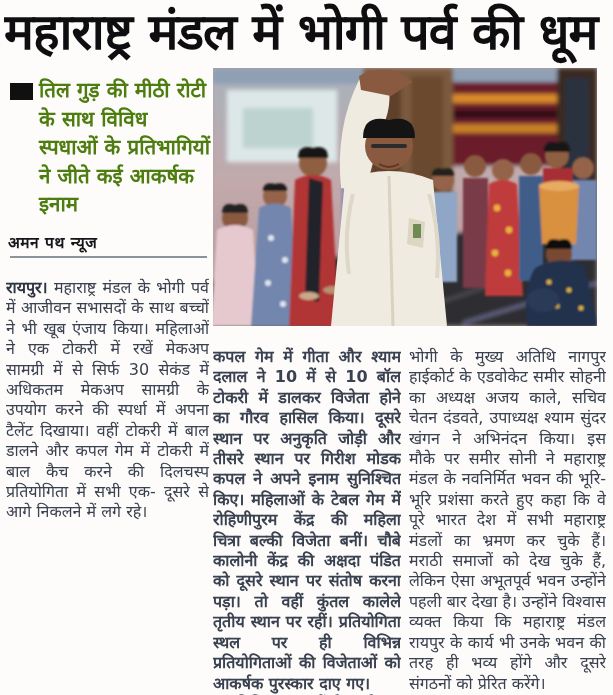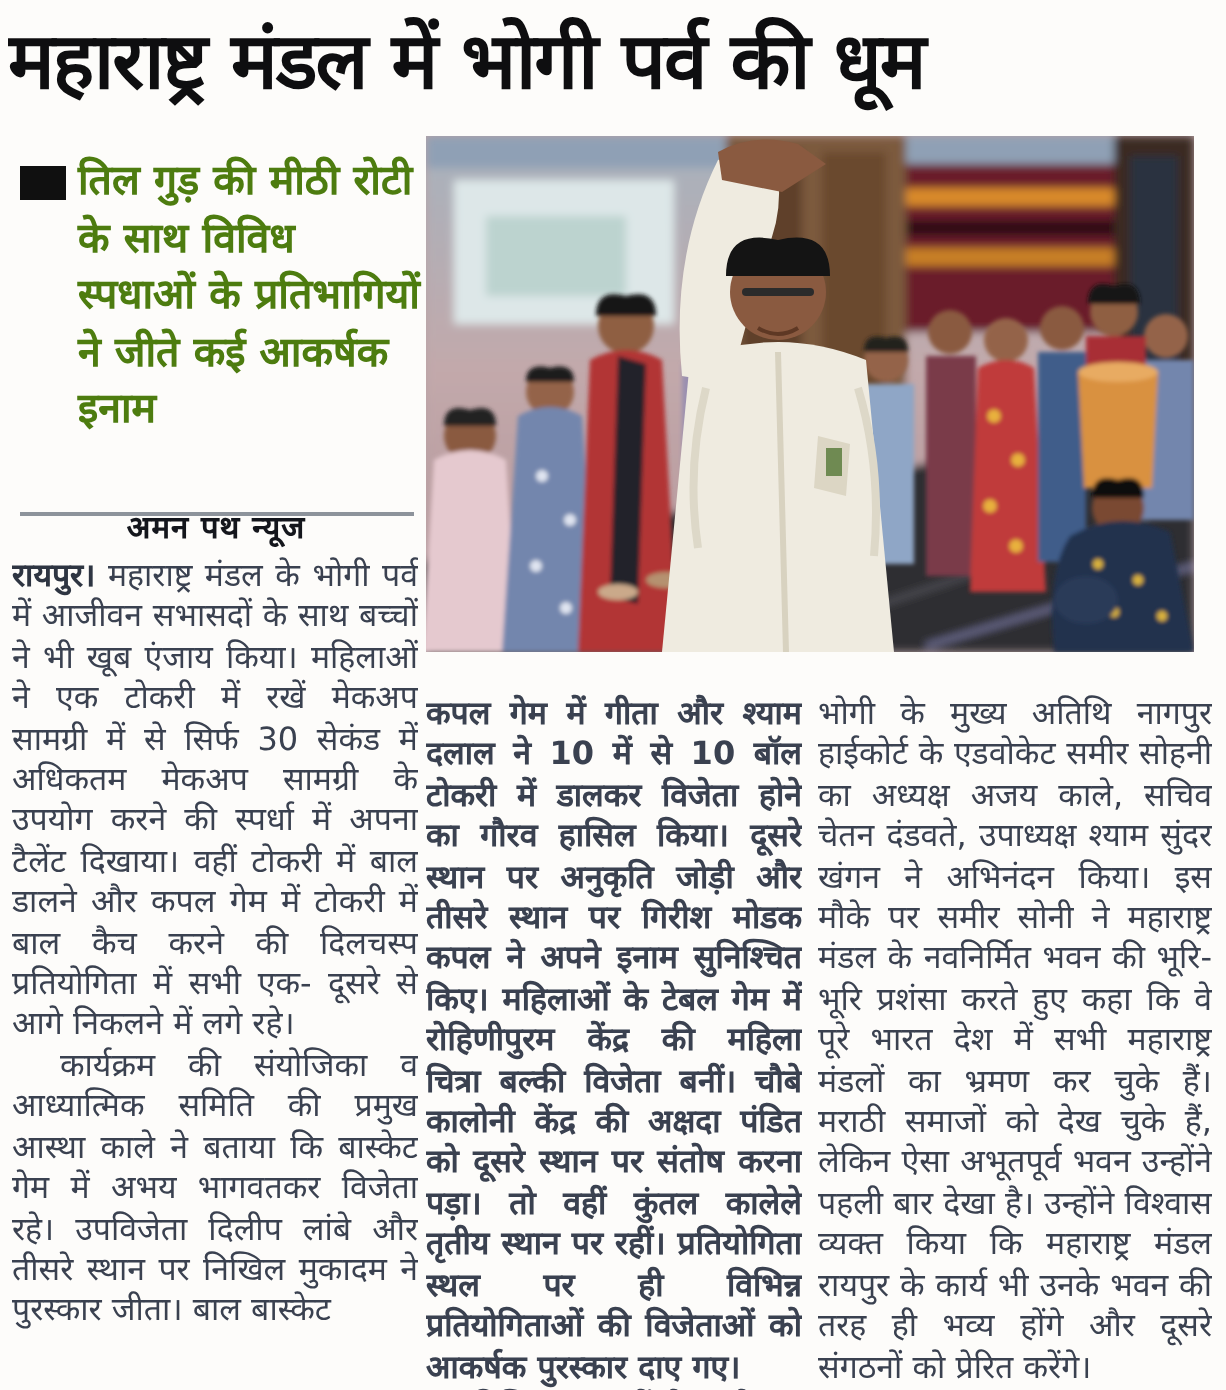--- a/index.html
+++ b/index.html
@@ -8,40 +8,40 @@
     position:relative;
     width:613px; height:695px;
     background:#fdfcfa;
     overflow:hidden;
     font-family:"DejaVu Sans", sans-serif;
   }
   .abs { position:absolute; }
 
   .headline {
     left:4px; top:2px; width:607px; height:62px;
-    font-size:39px; font-weight:700; color:#0e0e10;
+    font-size:50px; font-weight:700; color:#0e0e10;
     line-height:60px; white-space:nowrap; letter-spacing:-1px;
     overflow:hidden;
   }
 
   .lede {
     left:8px; top:76px; width:202px;
     padding-left:31px;
     font-size:20.5px; font-weight:700;
     line-height:28.5px; color:#4d7c0f;
   }
   .lede-bullet {
     left:10px; top:83px; width:23px; height:17px;
     background:#101010;
   }
 
   .byline {
     left:8px; top:231px; width:200px;
-    text-align:center; font-size:15.5px; font-weight:700;
-    color:#14161c; letter-spacing:0.5px;margin-top:21px;
+    font-size:15.5px; font-weight:700;
+    color:#14161c; letter-spacing:0.5px;
   }
   .rule {
     left:10px; top:256px; width:197px; height:2px;
     background:#8d939b;
   }
 
   .body-col {
     font-size:16px; line-height:20.4px; color:#3a4150;
     text-align:justify;
     margin-top:16px;
@@ -66,21 +66,20 @@
 <h1 class="abs headline">महाराष्ट्र मंडल में भोगी पर्व की धूम</h1>
 
 <span class="abs lede-bullet"></span>
 <div class="abs lede">तिल गुड़ की मीठी रोटी के साथ विविध स्पधाओं के प्रतिभागियों ने जीते कई आकर्षक इनाम</div>
 
 <div class="abs byline">अमन पथ न्यूज</div>
 <div class="abs rule"></div>
 
 <div class="abs body-col col-left">
   <p><b class="dateline">रायपुर।</b> <span>महाराष्ट्र मंडल के भोगी पर्व में आजीवन सभासदों के साथ बच्चों ने भी खूब एंजाय किया। महिलाओं ने एक टोकरी में रखें मेकअप सामग्री में से सिर्फ 30 सेकंड में अधिकतम मेकअप सामग्री के उपयोग करने की स्पर्धा में अपना टैलेंट दिखाया। वहीं टोकरी में बाल डालने और कपल गेम में टोकरी में बाल कैच करने की दिलचस्प प्रतियोगिता में सभी एक- दूसरे से आगे निकलने में लगे रहे।</span></p>
-  <p class="indent">कार्यक्रम की संयोजिका व आध्यात्मिक समिति की प्रमुख आस्था काले ने बताया कि बास्केट गेम में अभय भागवतकर विजेता रहे। उपविजेता दिलीप लांबे और तीसरे स्थान पर निखिल मुकादम ने पुरस्कार जीता। बाल बास्केट</p>
 </div>
 
 <div class="abs photo">
   <svg width="384" height="258" viewBox="0 0 384 258" xmlns="http://www.w3.org/2000/svg">
     <defs>
       <filter id="blurBg">
           <feGaussianBlur stdDeviation="2.2"></feGaussianBlur>
         </filter>
       <filter id="blurFg">
           <feGaussianBlur stdDeviation="1.1"></feGaussianBlur>

